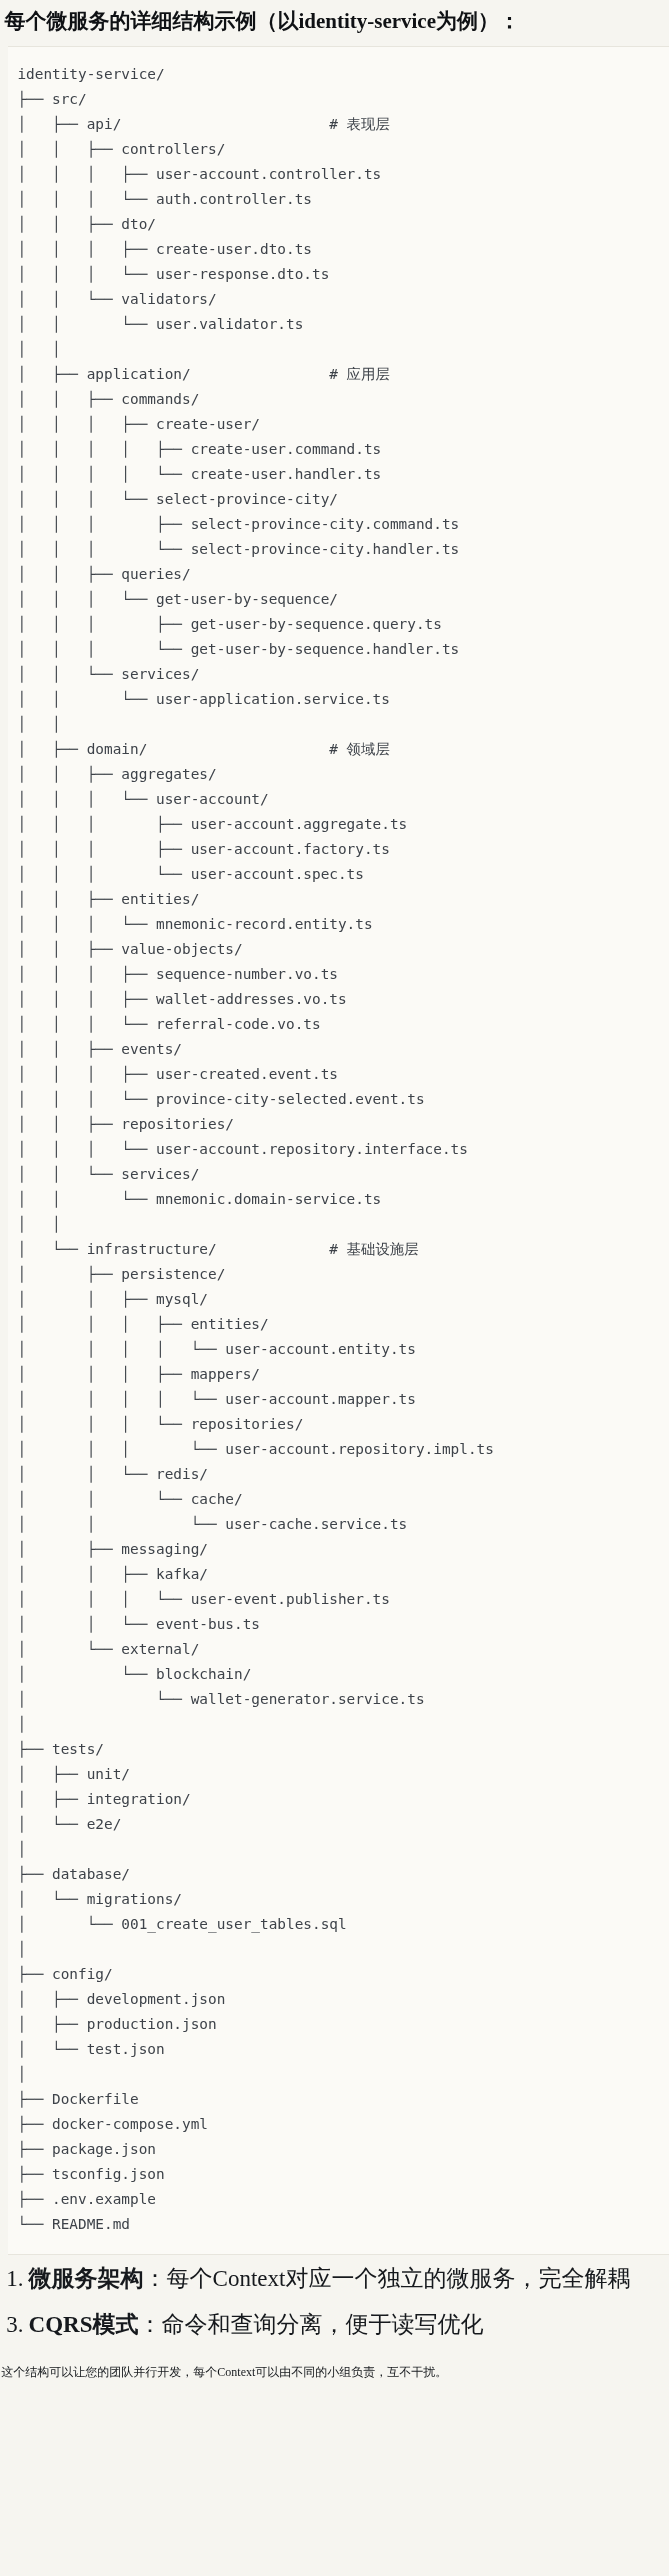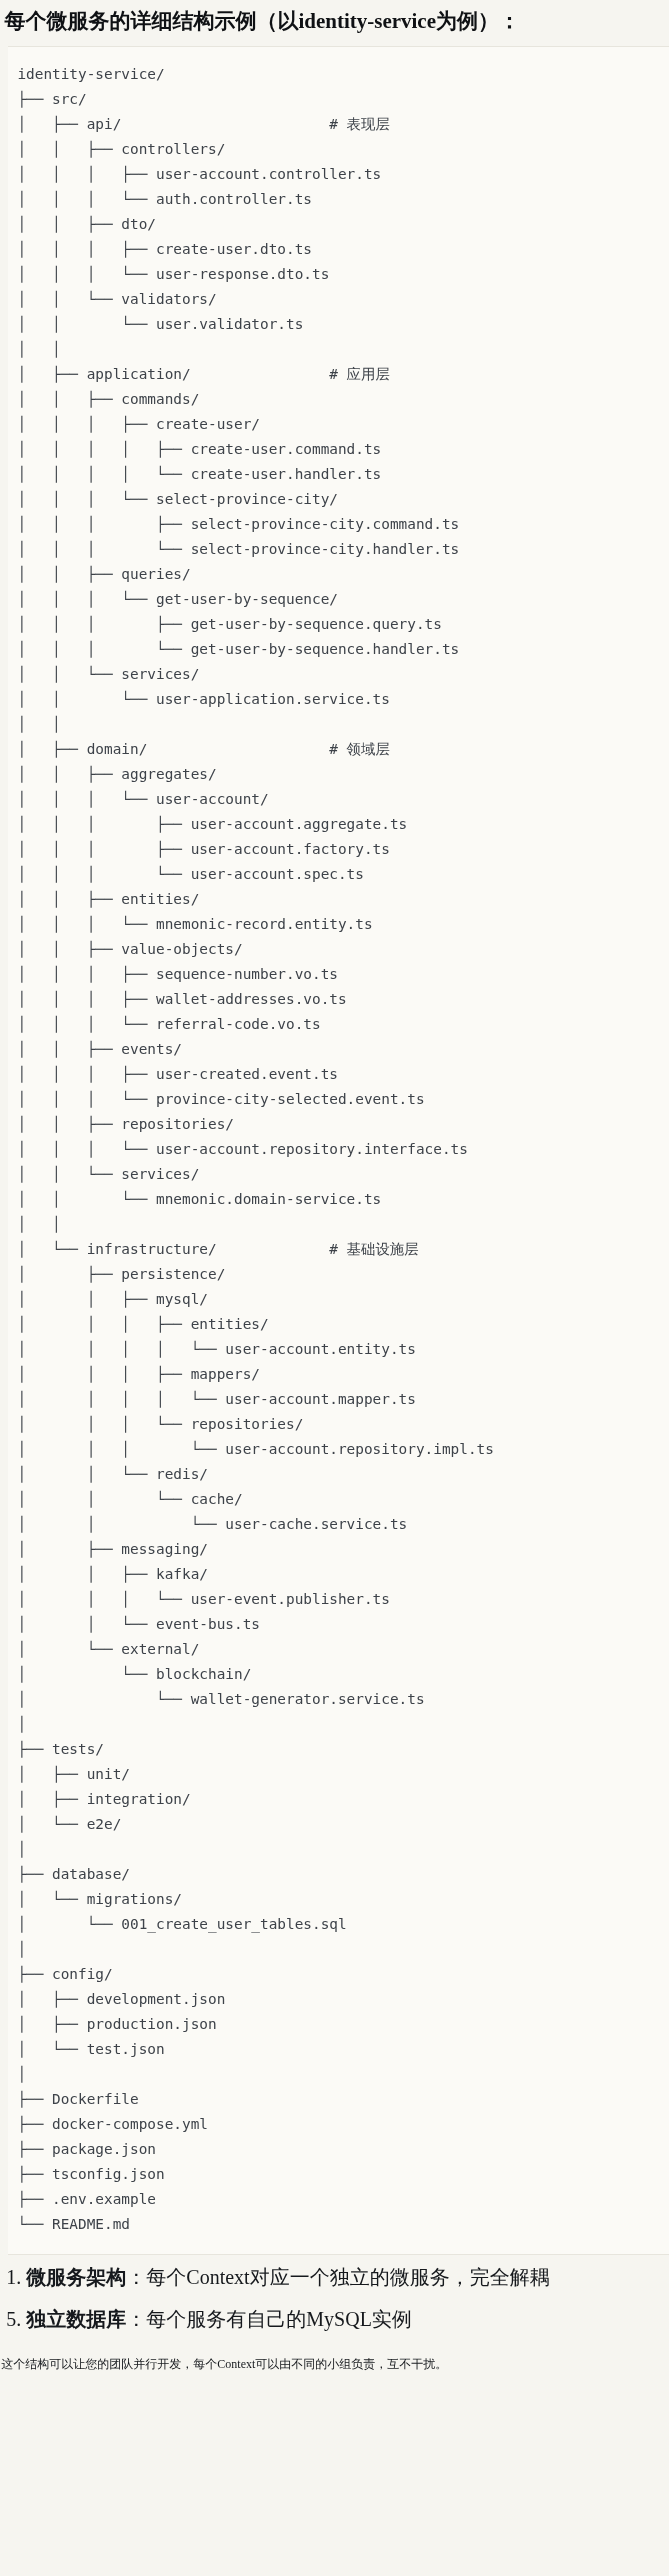--- a/index.html
+++ b/index.html
@@ -48,21 +48,21 @@
     font-weight:bold;
     margin:16.3px 5px 15px 4.4px;
     color:#0f1114;
   }
   .notes-list{
     margin:0;
     padding:0;
     list-style:none;
   }
   .note-item{
-    font-size:20px;
+    font-size:23px;
     line-height:1.42;
     margin:0 5px 13.8px 6.3px;
   }
   .note-number{margin-right:5px;}
   .note-label{font-weight:bold;}
   .closing-note{
     font-size:12px;
     line-height:1.42;
     margin:22.5px 3.8px 7.5px 1.3px;
   }
@@ -160,22 +160,22 @@
 ├── package.json
 ├── tsconfig.json
 ├── .env.example
 └── README.md</pre>
 
 
   <ol class="notes-list">
     <li class="note-item"><span class="note-number">1.</span><span class="note-label">微服务架构</span><span class="note-text">：每个Context对应一个独立的微服务，完全解耦</span></li>
 
 
+    <li class="note-item"><span class="note-number">3.</span><span class="note-label">CQRS模式</span><span class="note-text">：命令和查询分离，便于读写优化</span></li>
 
 
-    <li class="note-item"><span class="note-number">5.</span><span class="note-label">独立数据库</span><span class="note-text">：每个服务有自己的MySQL实例</span></li>
 
   </ol>
 
   <p class="closing-note">这个结构可以让您的团队并行开发，每个Context可以由不同的小组负责，互不干扰。</p>
 
 </div>
 
 
 </body></html>

